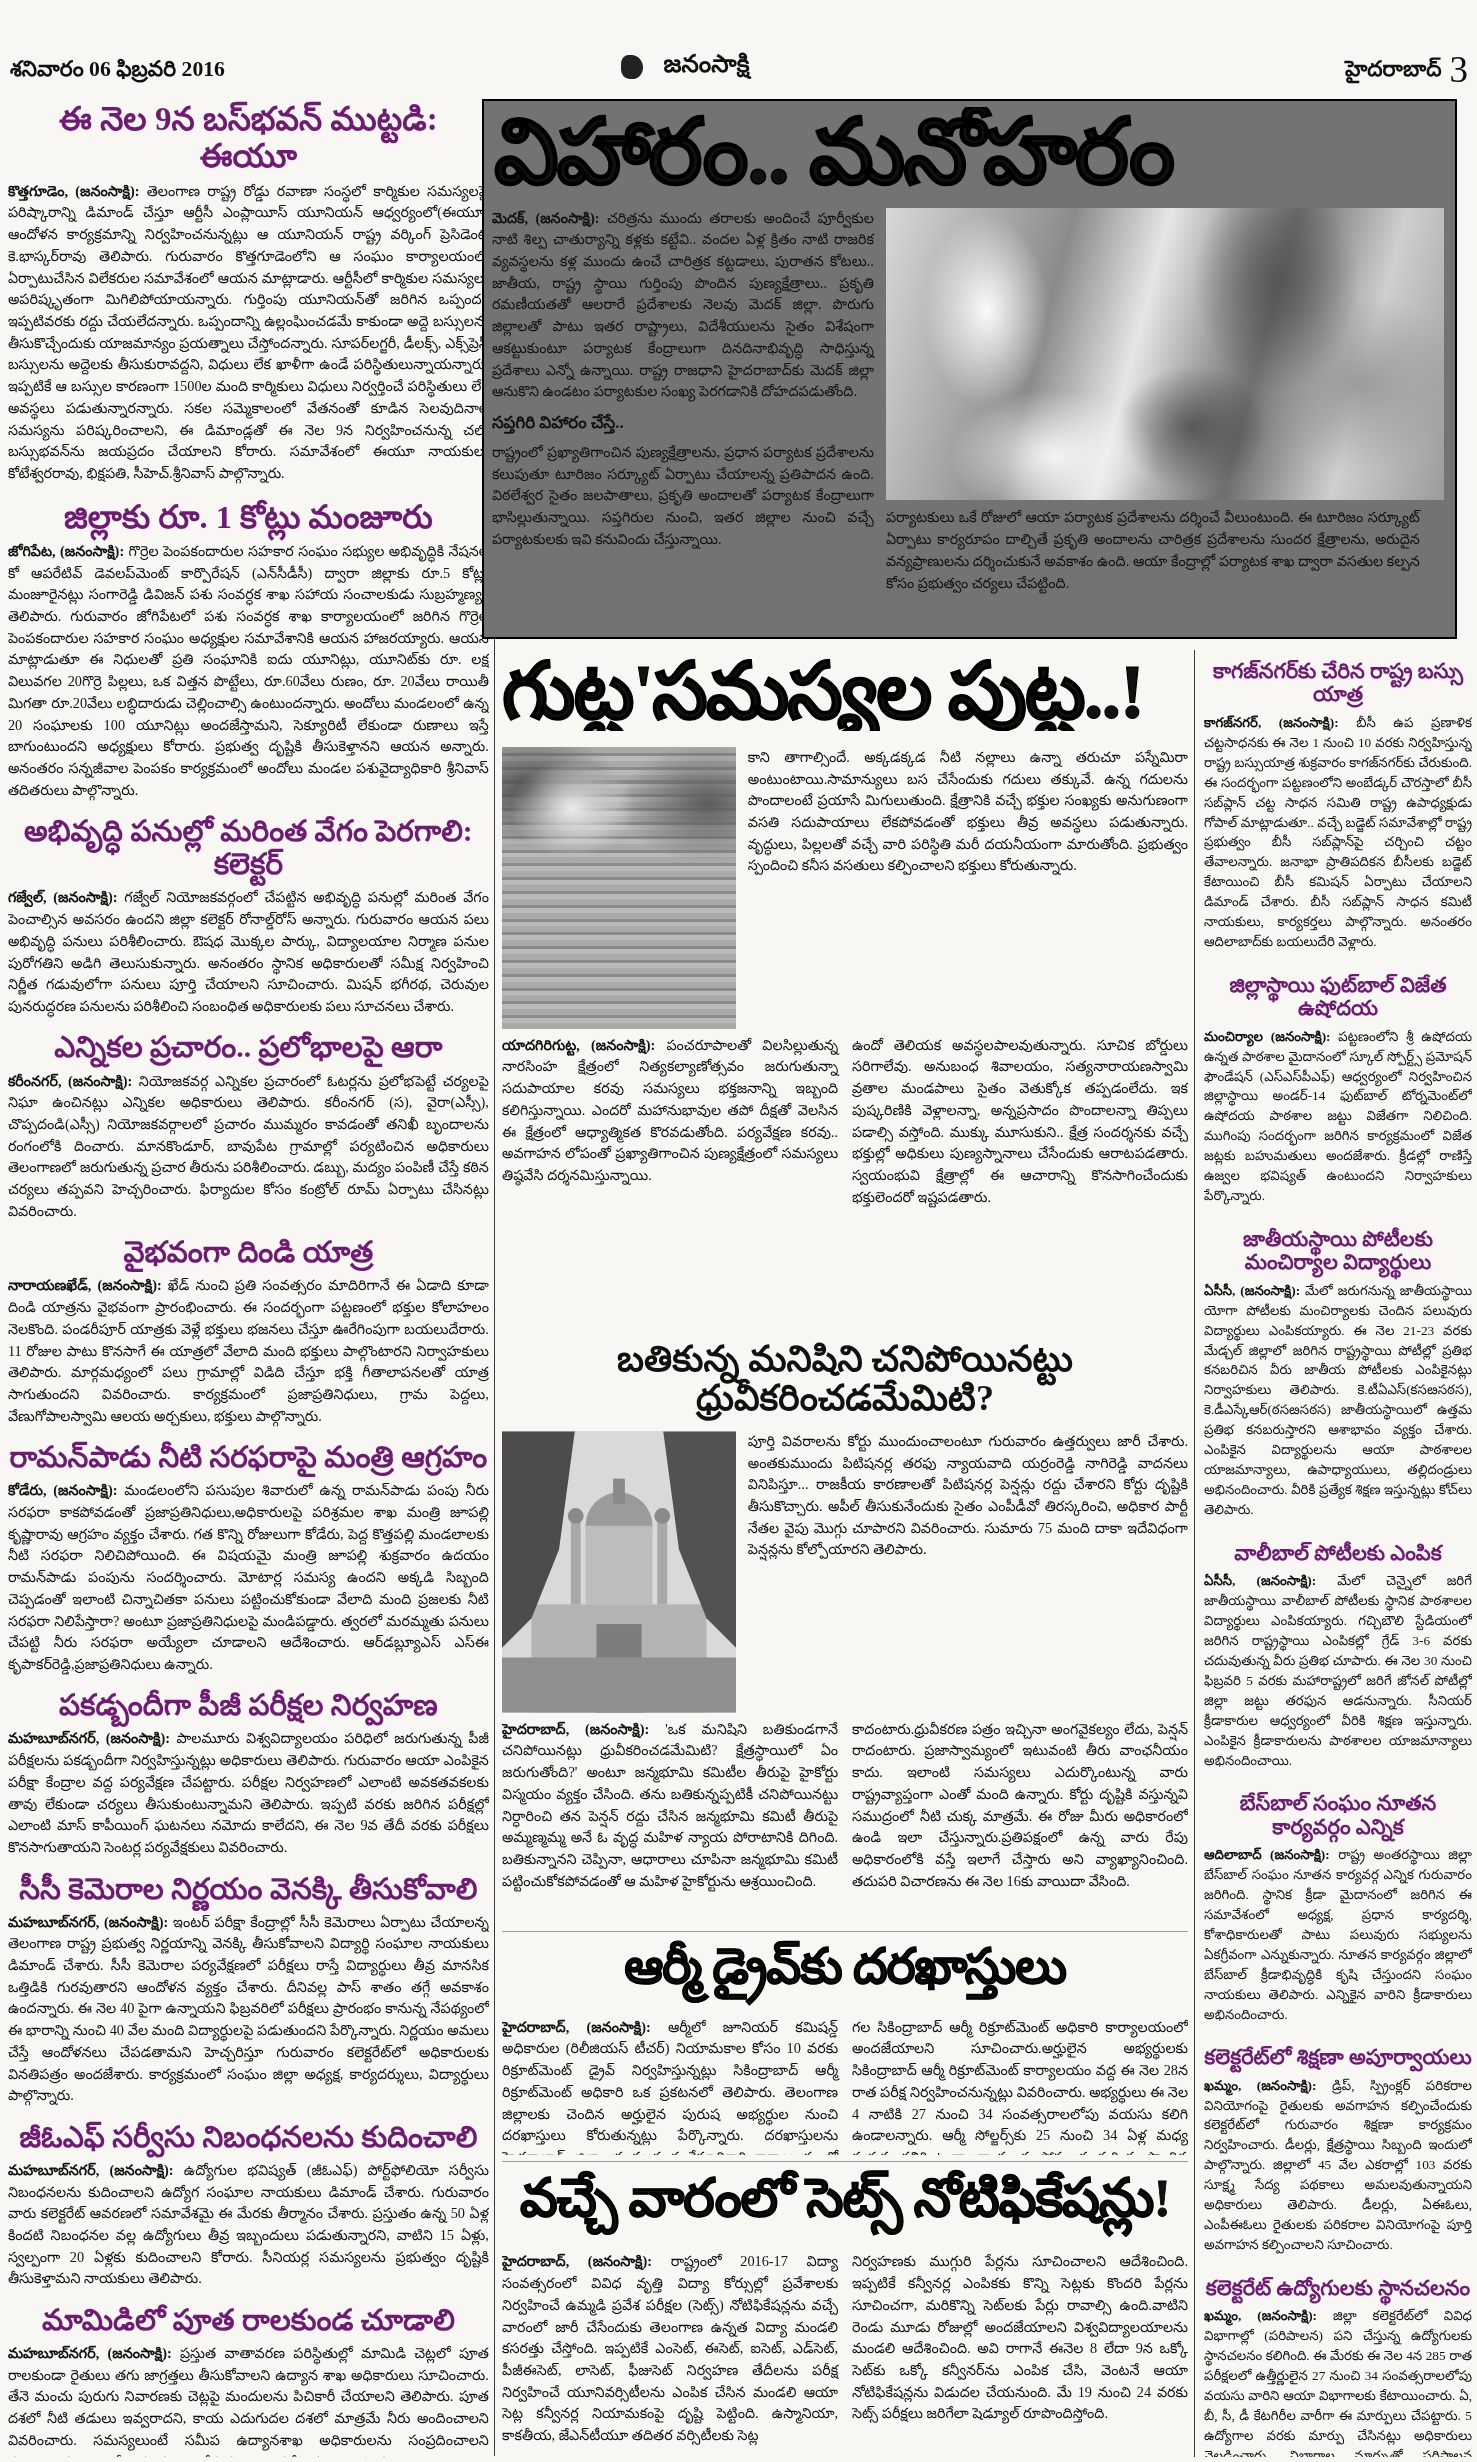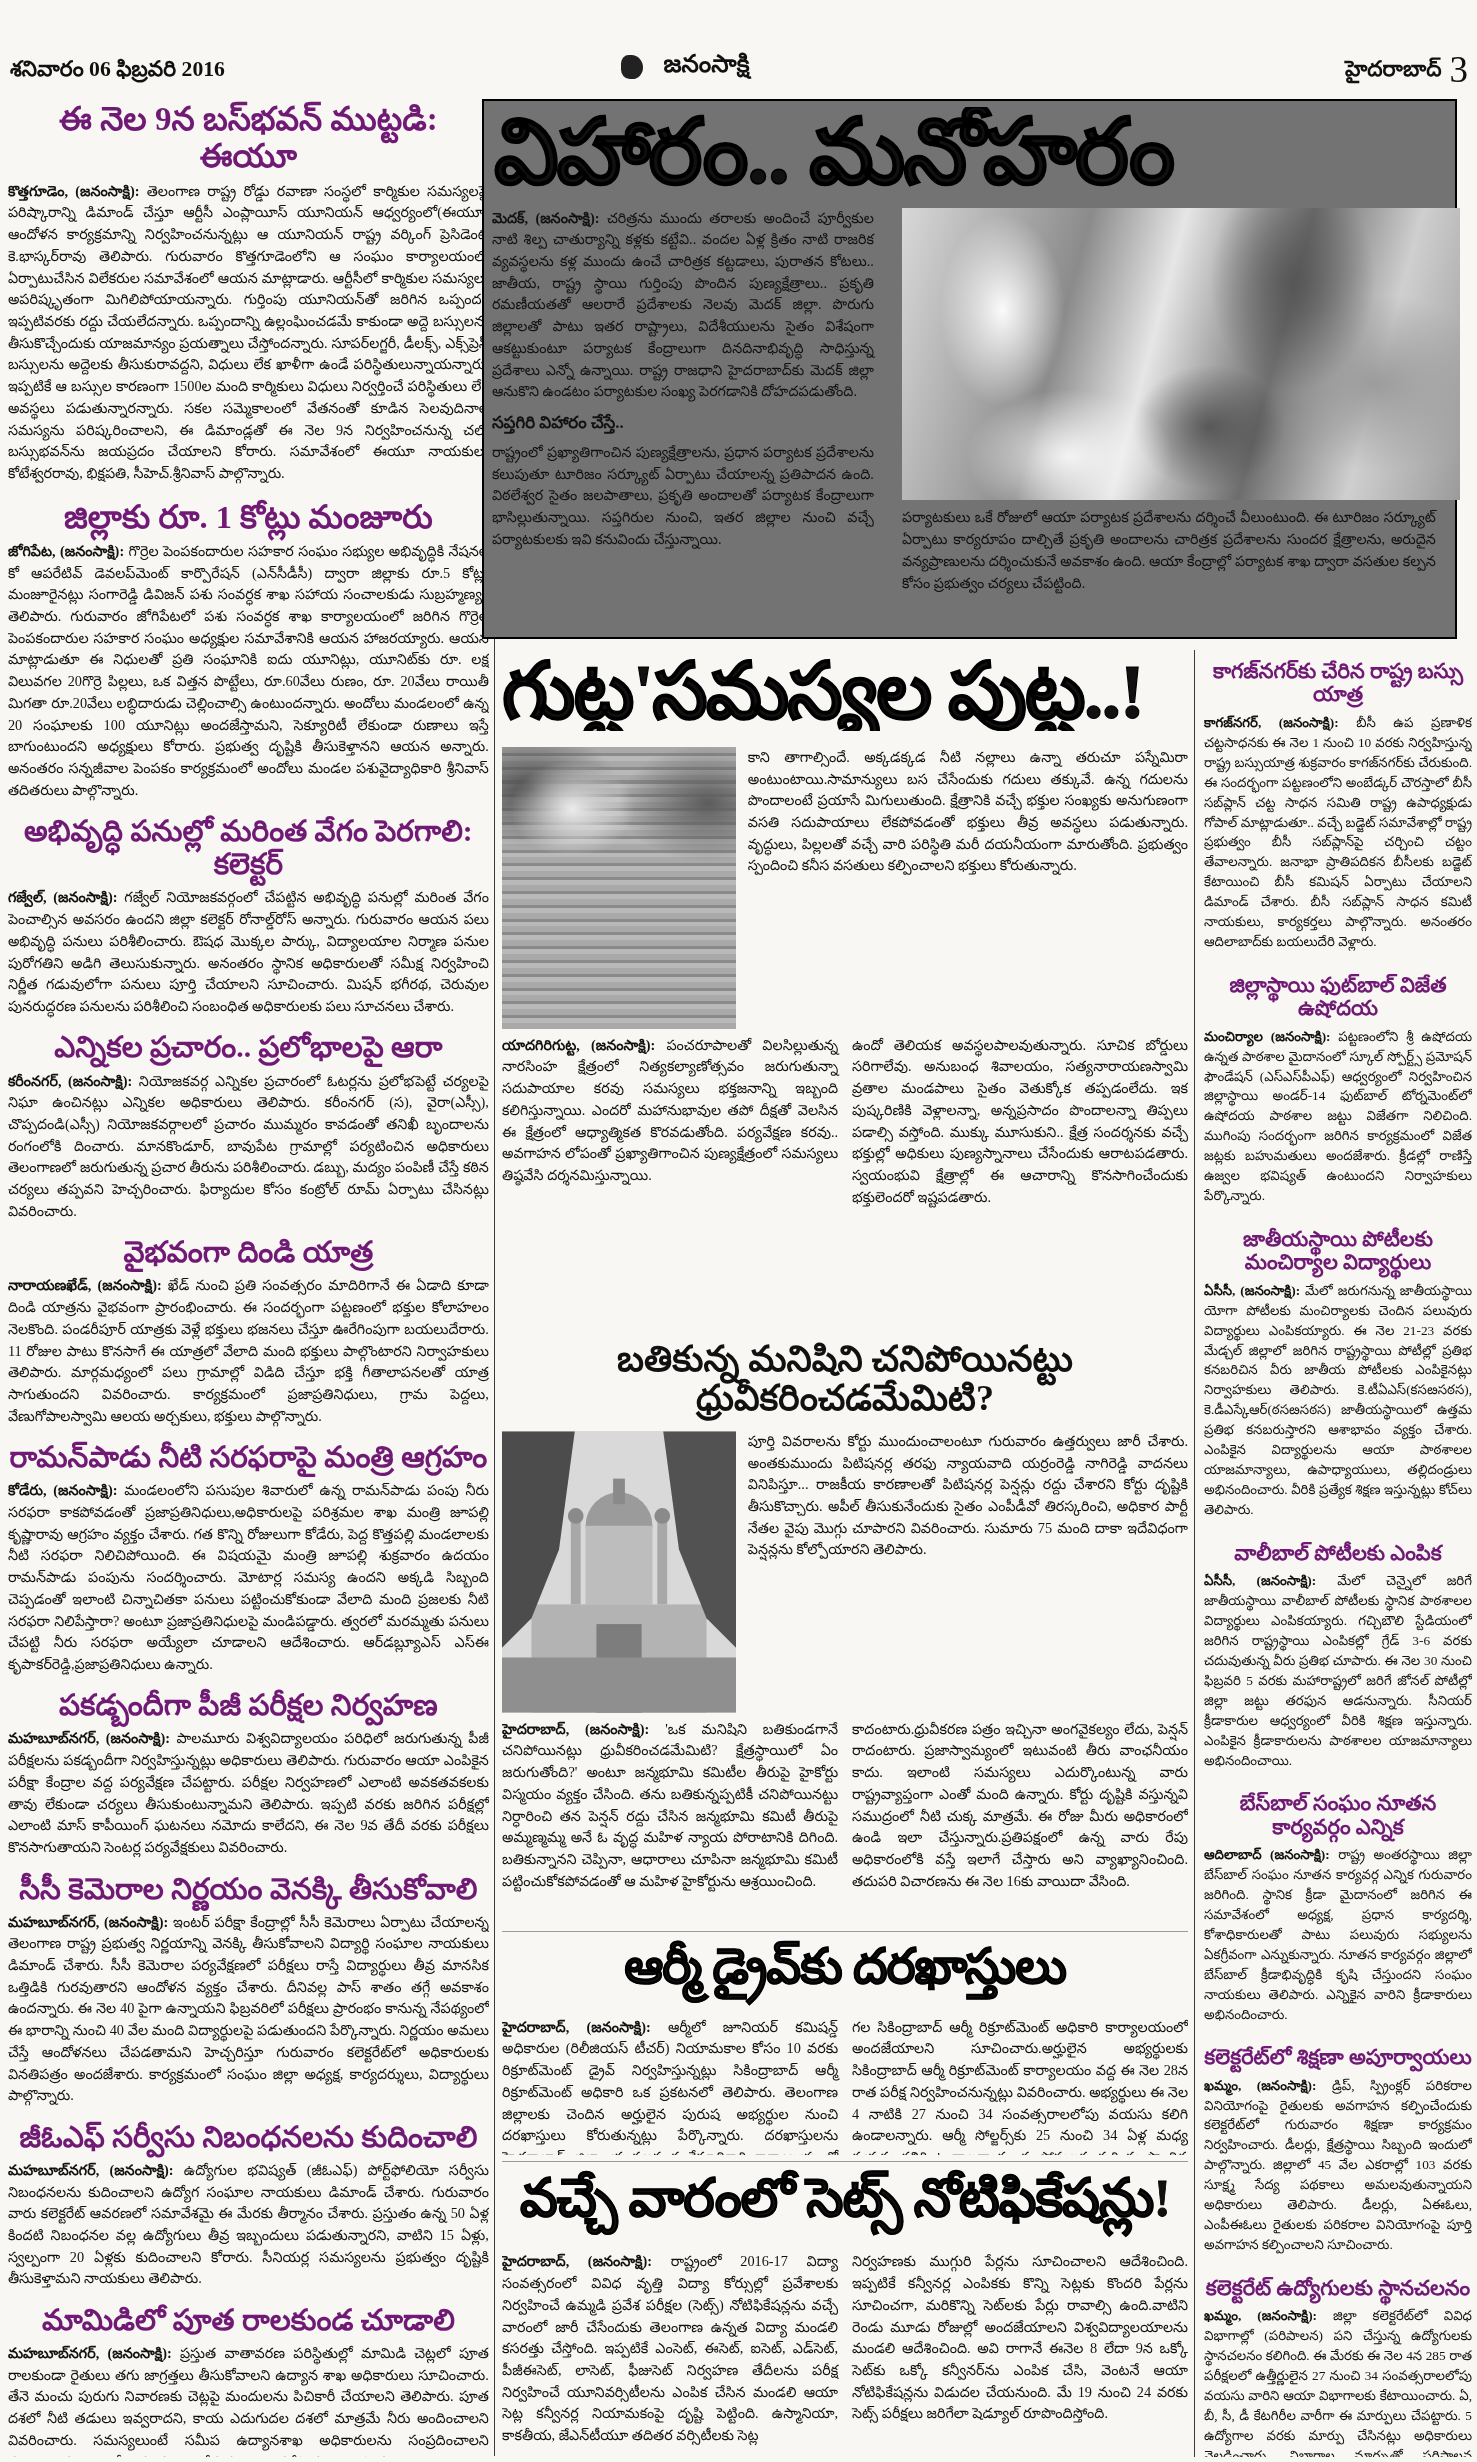--- a/index.html
+++ b/index.html
@@ -35,23 +35,23 @@
   .body{font-size:14.3px;line-height:1.52;text-align:justify;margin:0 0 9.9px 0;}
   .body-sm{font-size:13.3px;line-height:1.5;text-align:justify;margin:0 0 11.8px 0;}
   .dl{font-weight:bold;}
   article{overflow:hidden;}
 
   
   .feature{position:absolute;left:482px;top:99px;width:975px;height:540px;
     border:2px solid #000;background:#737373;box-sizing:border-box;padding:5.9px 7.9px;}
   .f-head{font-size:91px;font-weight:900;letter-spacing:-2px;line-height:1.02;
     white-space:nowrap;overflow:hidden;-webkit-text-stroke:1.5px #000;margin:0 0 7.9px 2px;}
-  .f-row{display:flex;gap:28px;}
+  .f-row{display:flex;gap:2px;}
   .f-textL{width:382px;}
-  .f-right{width:534px;}
+  .f-right{width:534px;margin-left:10px;}
   .photo{background:#bdbdbd;position:relative;overflow:hidden;}
   .ph-waterfall{width:558px;height:292px;
     background:
       radial-gradient(89px 138px at 18% 35%, rgba(255,255,255,.95), rgba(255,255,255,0) 70%),
       radial-gradient(138px 89px at 30% 85%, rgba(250,250,250,.9), rgba(255,255,255,0) 75%),
       radial-gradient(118px 158px at 70% 25%, rgba(80,80,80,.8), rgba(0,0,0,0) 70%),
       radial-gradient(158px 118px at 85% 60%, rgba(150,150,150,.9), rgba(0,0,0,0) 75%),
       radial-gradient(108px 89px at 55% 75%, rgba(60,60,60,.7), rgba(0,0,0,0) 70%),
       linear-gradient(105deg,#d8d8d8 0%,#8b8b8b 30%,#e6e6e6 45%,#6d6d6d 65%,#cfcfcf 82%,#9b9b9b 100%);}
   .crosshead{font-weight:bold;font-size:16.7px;margin:7.9px 0 5.9px 0;}

